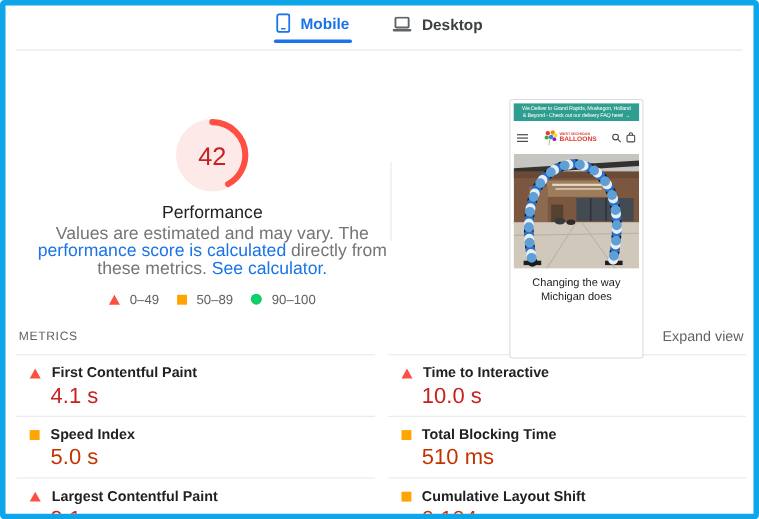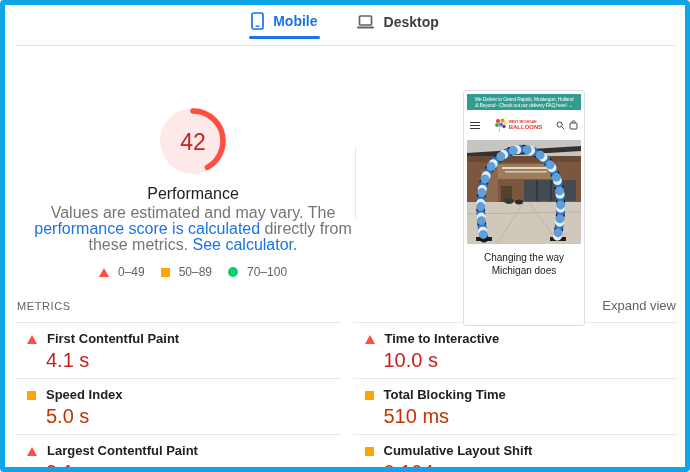--- a/index.html
+++ b/index.html
@@ -116,21 +116,21 @@
         <div class="legend-item">
           <span class="sicon st-fail"></span>
           <span>0–49</span>
         </div>
         <div class="legend-item">
           <span class="sicon st-average"></span>
           <span>50–89</span>
         </div>
         <div class="legend-item">
           <span class="sicon st-pass"></span>
-          <span>70–100</span>
+          <span>90–100</span>
         </div>
       </div>
     </div>
 
     <div class="v-divider"></div>
 
     <div class="summary-right">
       <div class="thumb">
         <div class="thumb-banner">
           <div>We Deliver to Grand Rapids, Muskegon, Holland</div>

